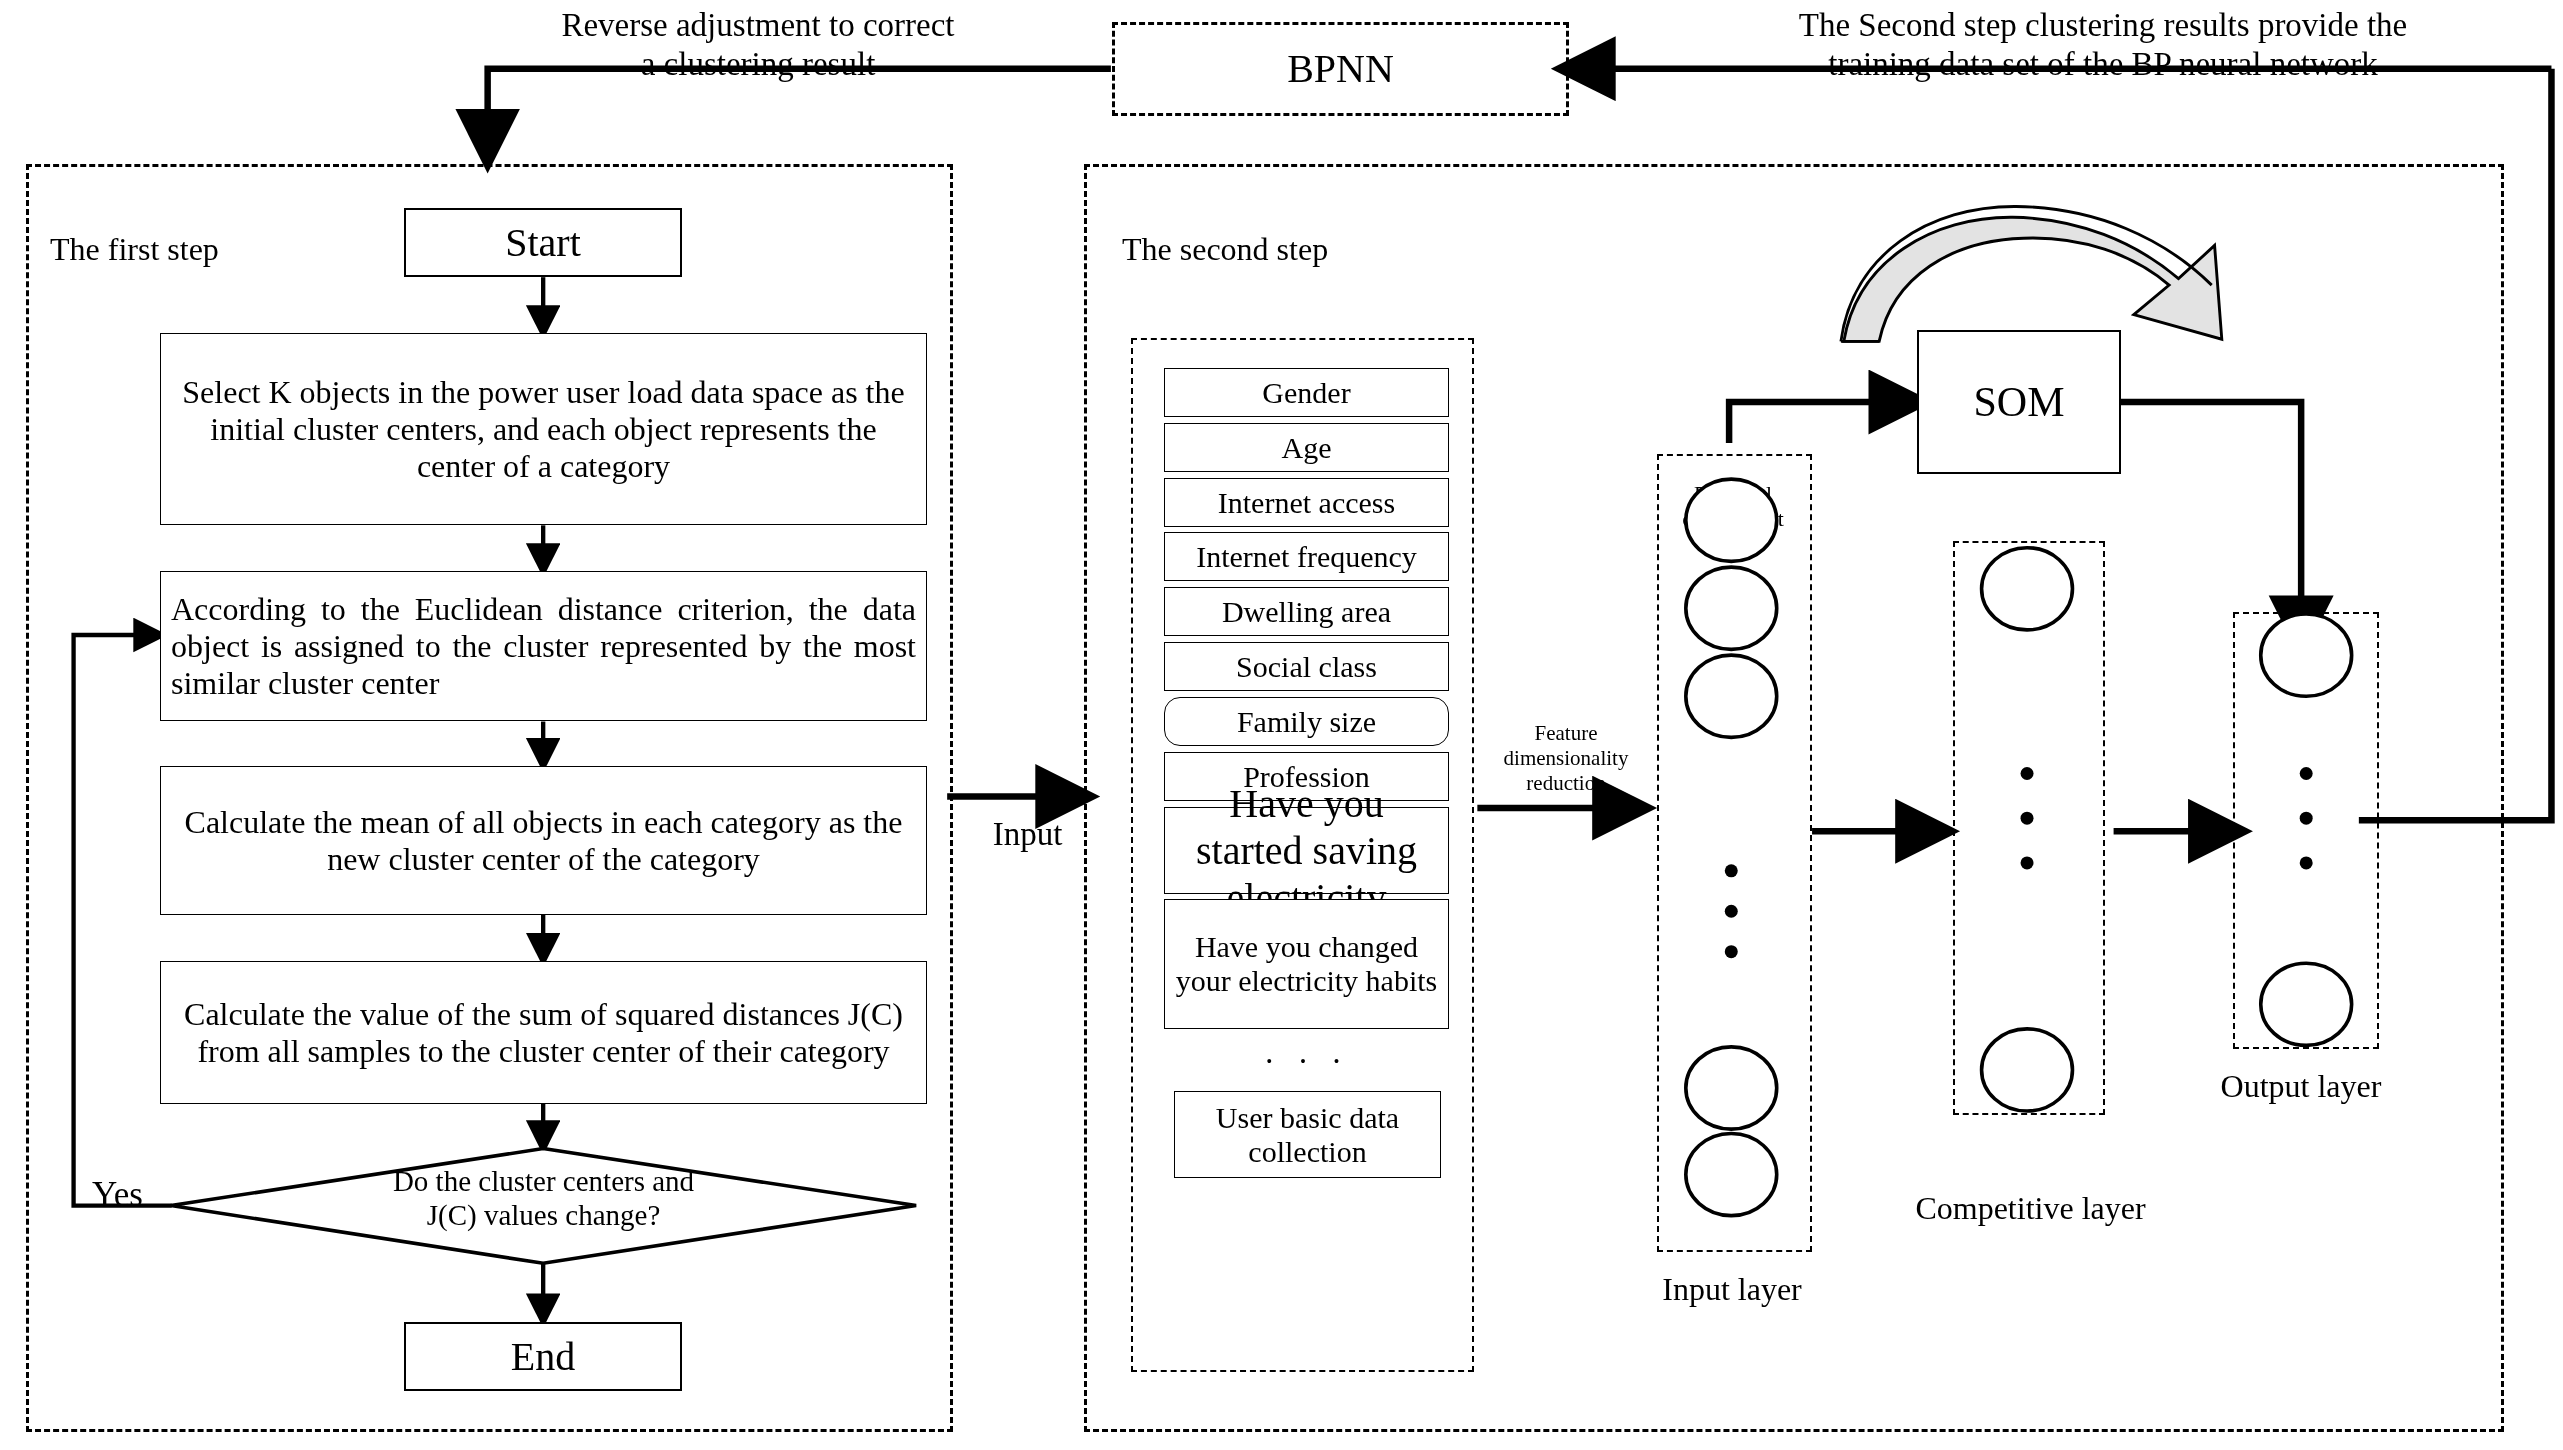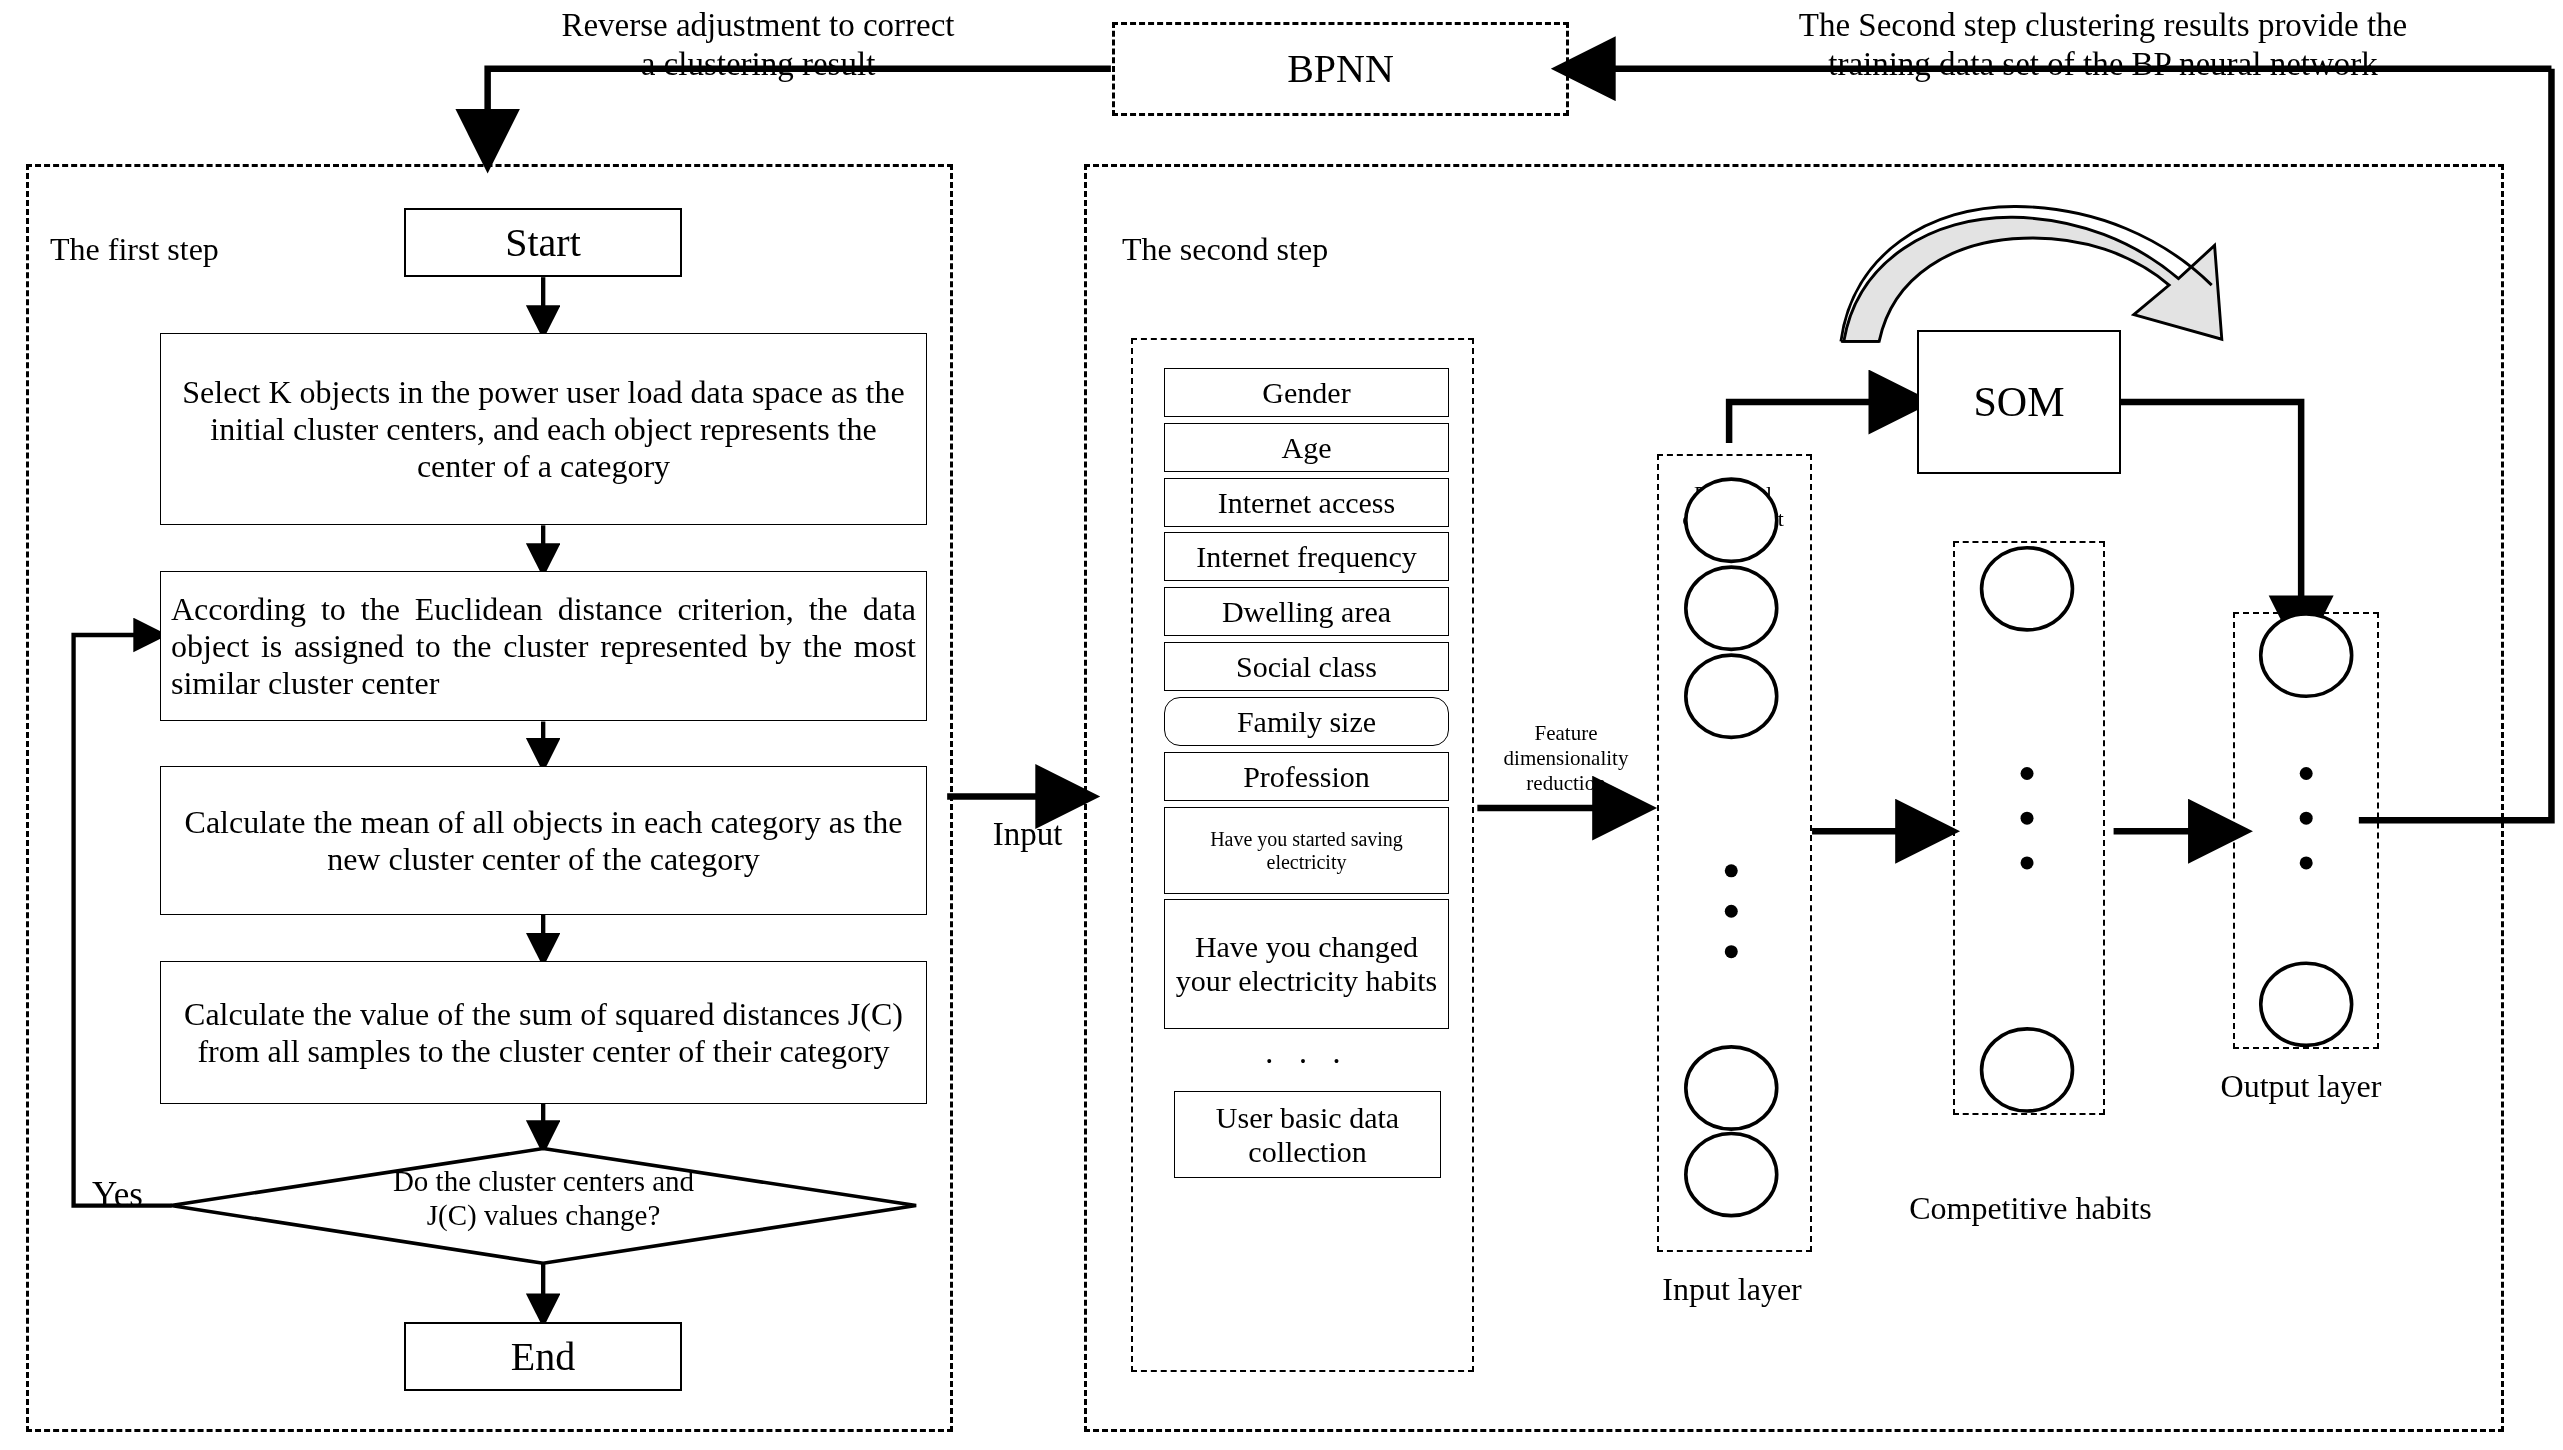--- a/index.html
+++ b/index.html
@@ -165,21 +165,21 @@
     </div>
 
   <div class="boxtxt thinbox" style="left:1164px;top:697px;width:285px;height:49px;font-size:30px;border-radius:16px;">
     <span>Family size</span>
     </div>
 
   <div class="boxtxt thinbox" style="left:1164px;top:752px;width:285px;height:49px;font-size:30px;">
     <span>Profession</span>
     </div>
 
-  <div class="boxtxt thinbox" style="left:1164px;top:807px;width:285px;height:87px;font-size:20px;padding:0 22px;">
+  <div class="boxtxt thinbox" style="left:1164px;top:807px;width:285px;height:87px;font-size:40px;padding:0 22px;">
     <span>Have you started saving electricity</span>
     </div>
 
   <div class="boxtxt thinbox" style="left:1164px;top:899px;width:285px;height:130px;font-size:30px;padding:0 7.2px;">
     <span>Have you changed your electricity habits</span>
     </div>
 
   <div class="txt ctr" style="left:1164px;top:1042px;width:285px;font-size:33px;letter-spacing:7.2px;">· · ·</div>
 
   <div class="boxtxt thinbox" style="left:1174px;top:1091px;width:267px;height:87px;font-size:30px;padding:0 7.2px;">
@@ -226,18 +226,18 @@
     <circle cx="3197" cy="1196" r="9" fill="#000"></circle>
     <ellipse cx="3197" cy="1392" rx="63" ry="57" fill="#fff" stroke="#000" stroke-width="5"></ellipse>
   </svg>
 
   <div class="dashbox-thin" style="position:absolute;left:1953px;top:541px;width:148px;height:570px;"></div>
 
   <div class="dashbox-thin" style="position:absolute;left:2233px;top:612px;width:142px;height:433px;"></div>
 
   <div class="txt ctr" style="left:1638px;top:1271px;width:188px;font-size:32px;">Input layer</div>
 
-  <div class="txt ctr" style="left:1897px;top:1190px;width:267px;font-size:32px;">Competitive habits</div>
+  <div class="txt ctr" style="left:1897px;top:1190px;width:267px;font-size:32px;">Competitive layer</div>
 
   <div class="txt ctr" style="left:2193px;top:1068px;width:216px;font-size:32px;">Output layer</div>
 
 </div>
 
 
 </body></html>

